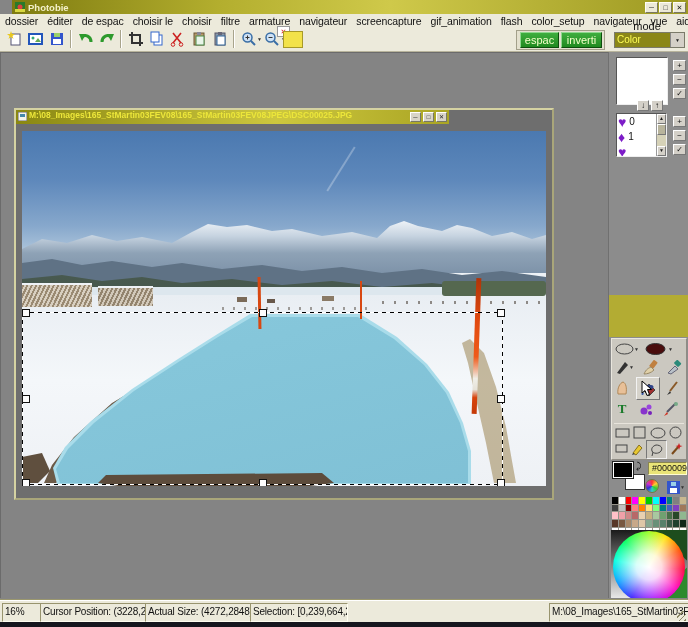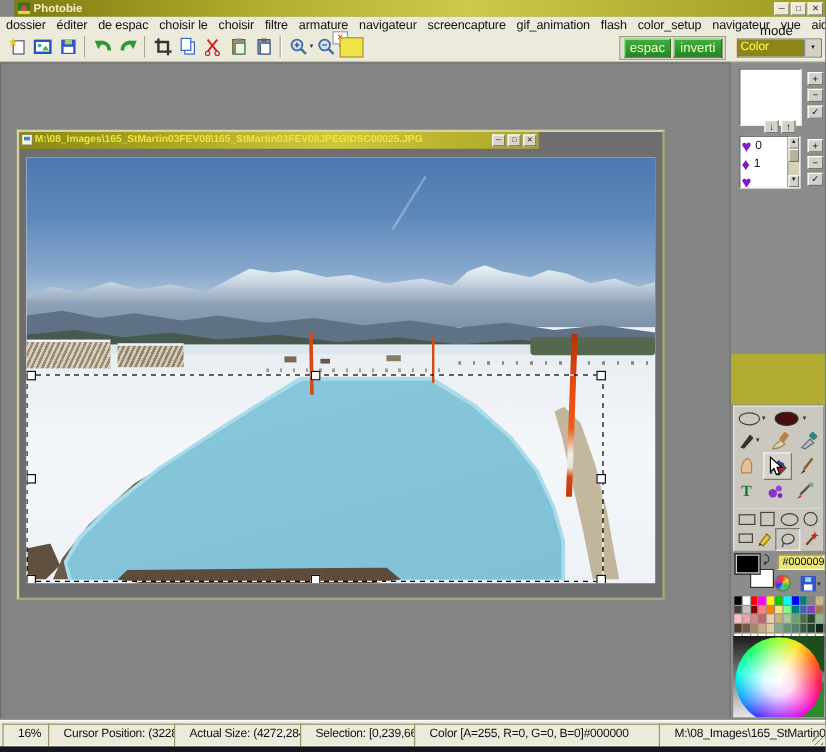--- a/index.html
+++ b/index.html
@@ -75,21 +75,21 @@
   
   .hexfield{background:#e9e477;border:1px solid;border-color:#8a8650 #fffdd0 #fffdd0 #8a8650;
     font-size:9px;color:#111;line-height:11px;padding-left:3px;}
   .palette{display:grid;grid-template-columns:repeat(11,1fr);}
   .pcell{height:6.7px;border:1px solid #97948a;border-left-width:0;border-top-width:0;}
   
   .statusbar{left:0;top:600px;width:688px;height:22px;background:#eceadb;
     border-top:1px solid #fff;box-shadow:0 -1px 0 #9a976e;}
   .seg{position:absolute;top:2px;height:17px;border:1px solid;
     border-color:#98946e #fffef0 #fffef0 #98946e;font-size:10px;color:#111;
-    line-height:15px;padding-left:12px;white-space:nowrap;overflow:hidden;
+    line-height:15px;padding-left:2px;white-space:nowrap;overflow:hidden;
     letter-spacing:-0.2px;background:#eceadb;}
   .bottomstrip{left:0;top:622px;width:688px;height:5px;background:#16161e;}
   .grip{background:repeating-linear-gradient(135deg,#8a8764 0 1px,transparent 1px 4px);}
 </style>
 </head>
 <body>
 
 <div id="app">
 
   <div class="abs titlebar">
@@ -549,21 +549,20 @@
         <div style="position:absolute;inset:0;border-radius:50%;background:radial-gradient(circle,#ffffff 0%,rgba(255,255,255,.85) 25%,rgba(255,255,255,0) 72%)"></div>
       </div>
     </div>
   </div>
 
   <div class="abs statusbar">
     <div class="seg" style="left:2px;width:36px">16%</div>
     <div class="seg" style="left:40px;width:104px">Cursor Position: (3228,2826)</div>
     <div class="seg" style="left:145px;width:104px">Actual Size: (4272,2848)</div>
     <div class="seg" style="left:250px;width:94px">Selection: [0,239,664,250]</div>
-    <div class="seg" style="left:345px;width:202px">Color [A=255, R=0, G=0, B=0]#000000</div>
     <div class="seg" style="left:549px;width:137px">M:\08_Images\165_StMartin03FE</div>
     <div class="abs grip" style="left:677px;top:10px;width:9px;height:10px"></div>
   </div>
   <div class="abs bottomstrip"></div>
 
   <svg class="abs" style="left:641px;top:380px;pointer-events:none" width="13" height="17">
     <polygon points="1,1 1,13 4,10.5 6,15.5 8.5,14.5 6.5,9.5 10.5,9.5" fill="#fff" stroke="#000" stroke-width="1"></polygon>
   </svg>
 </div>
 

